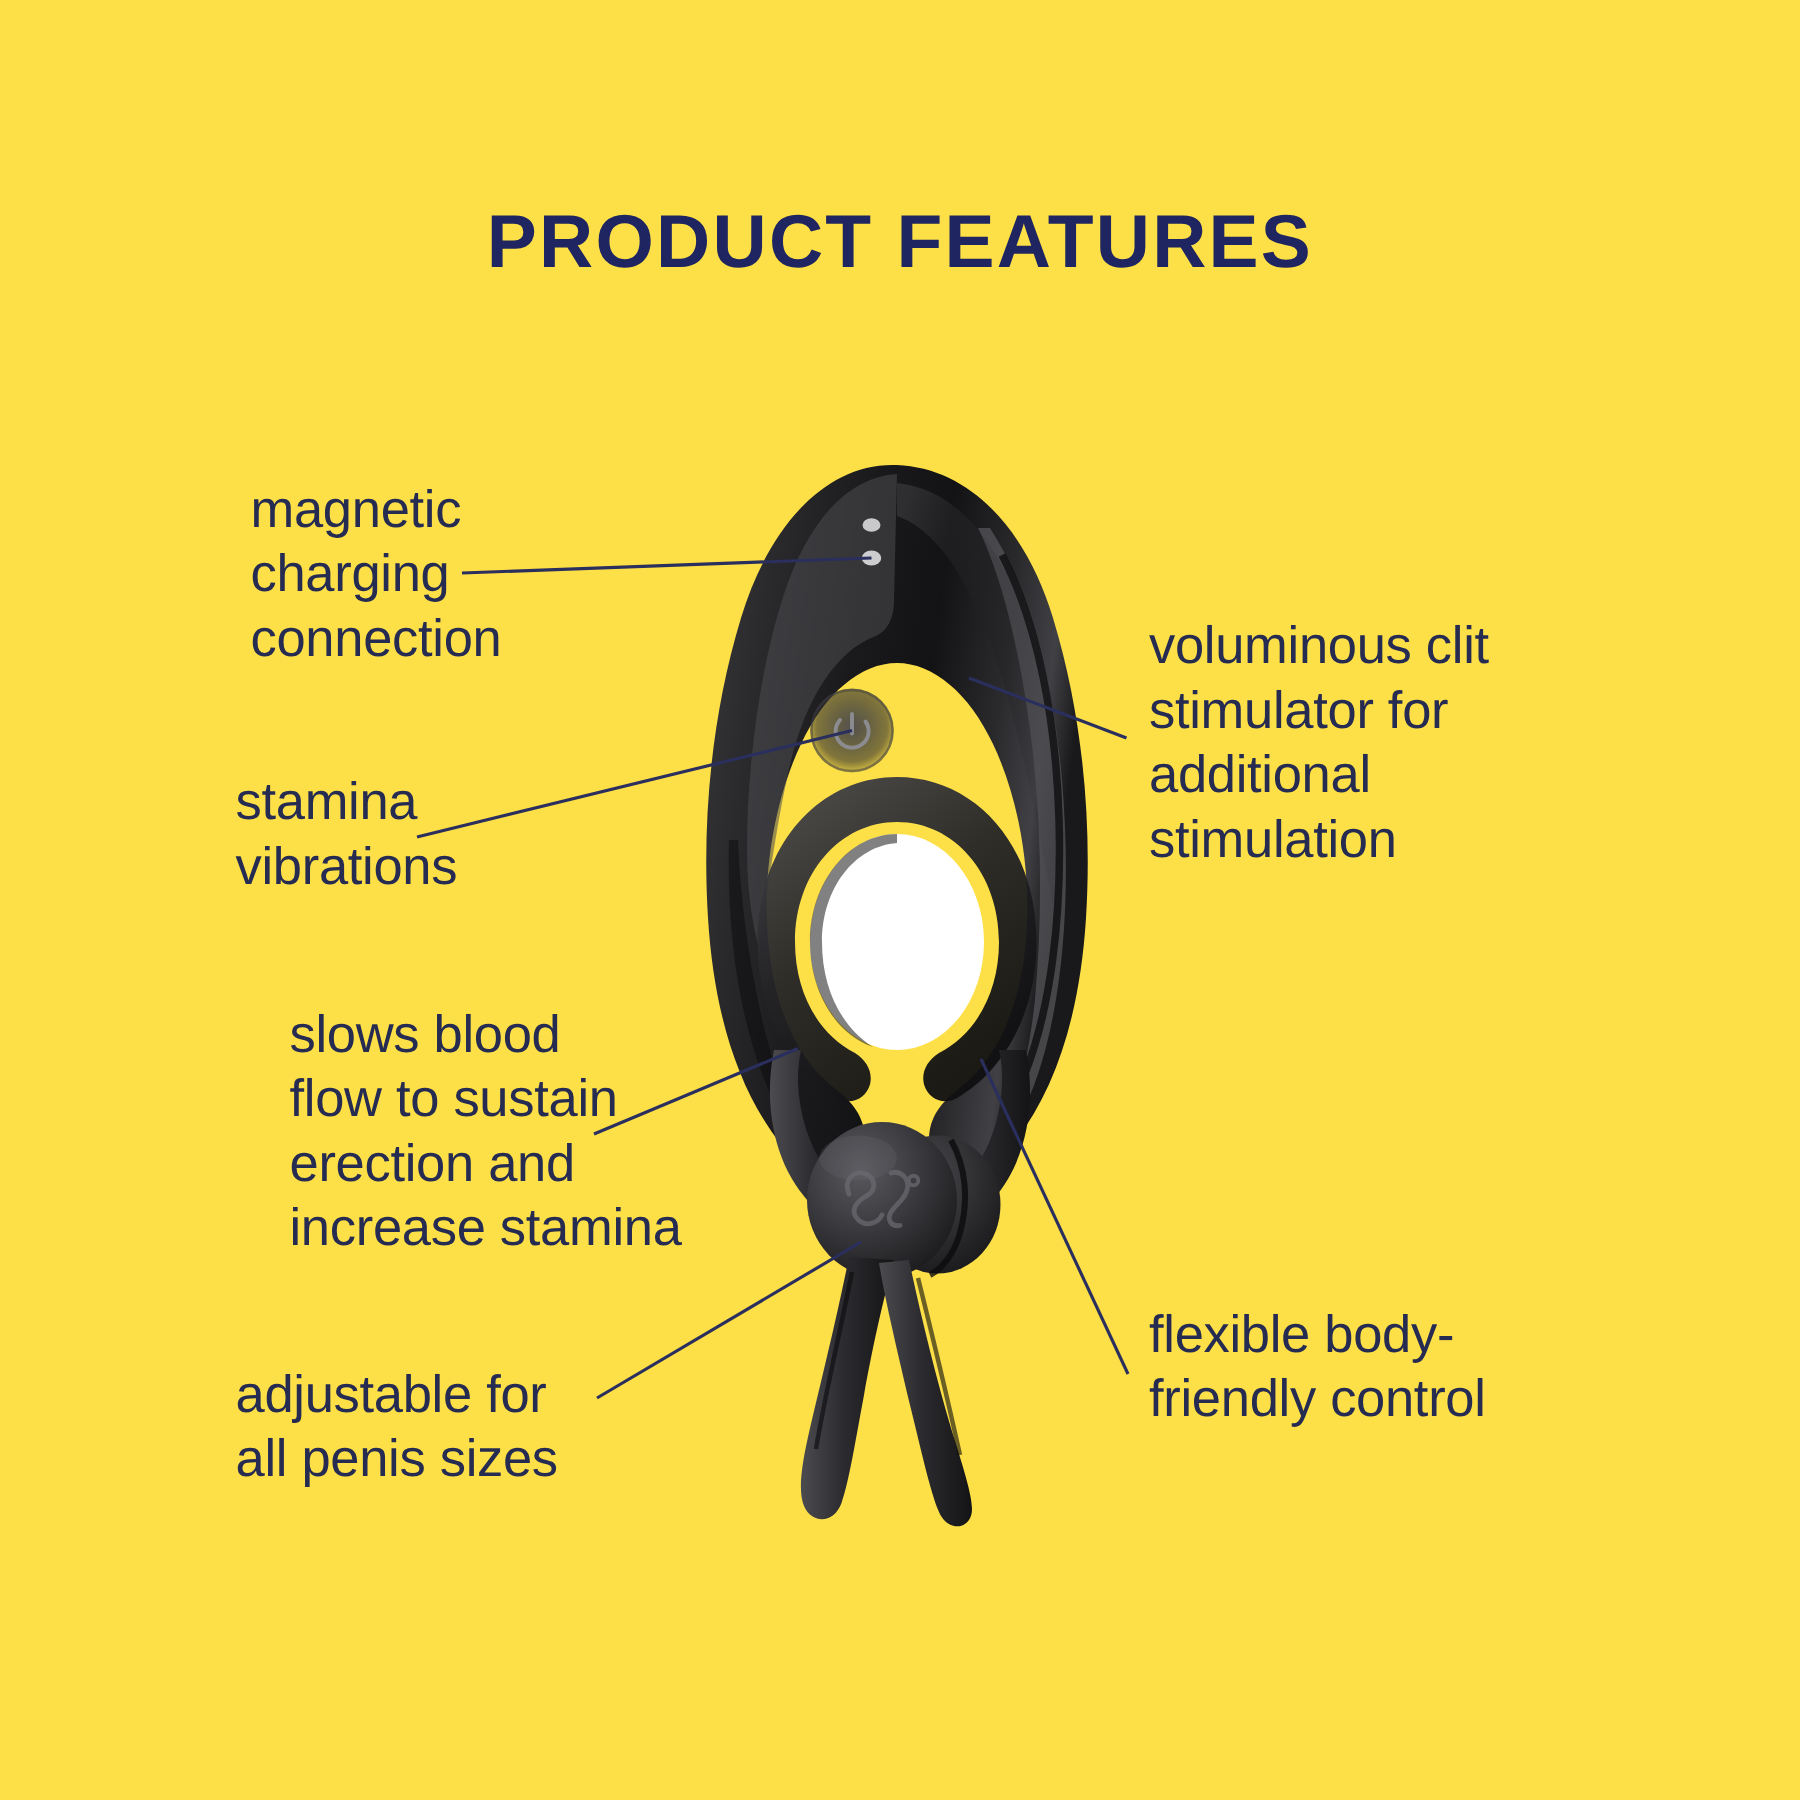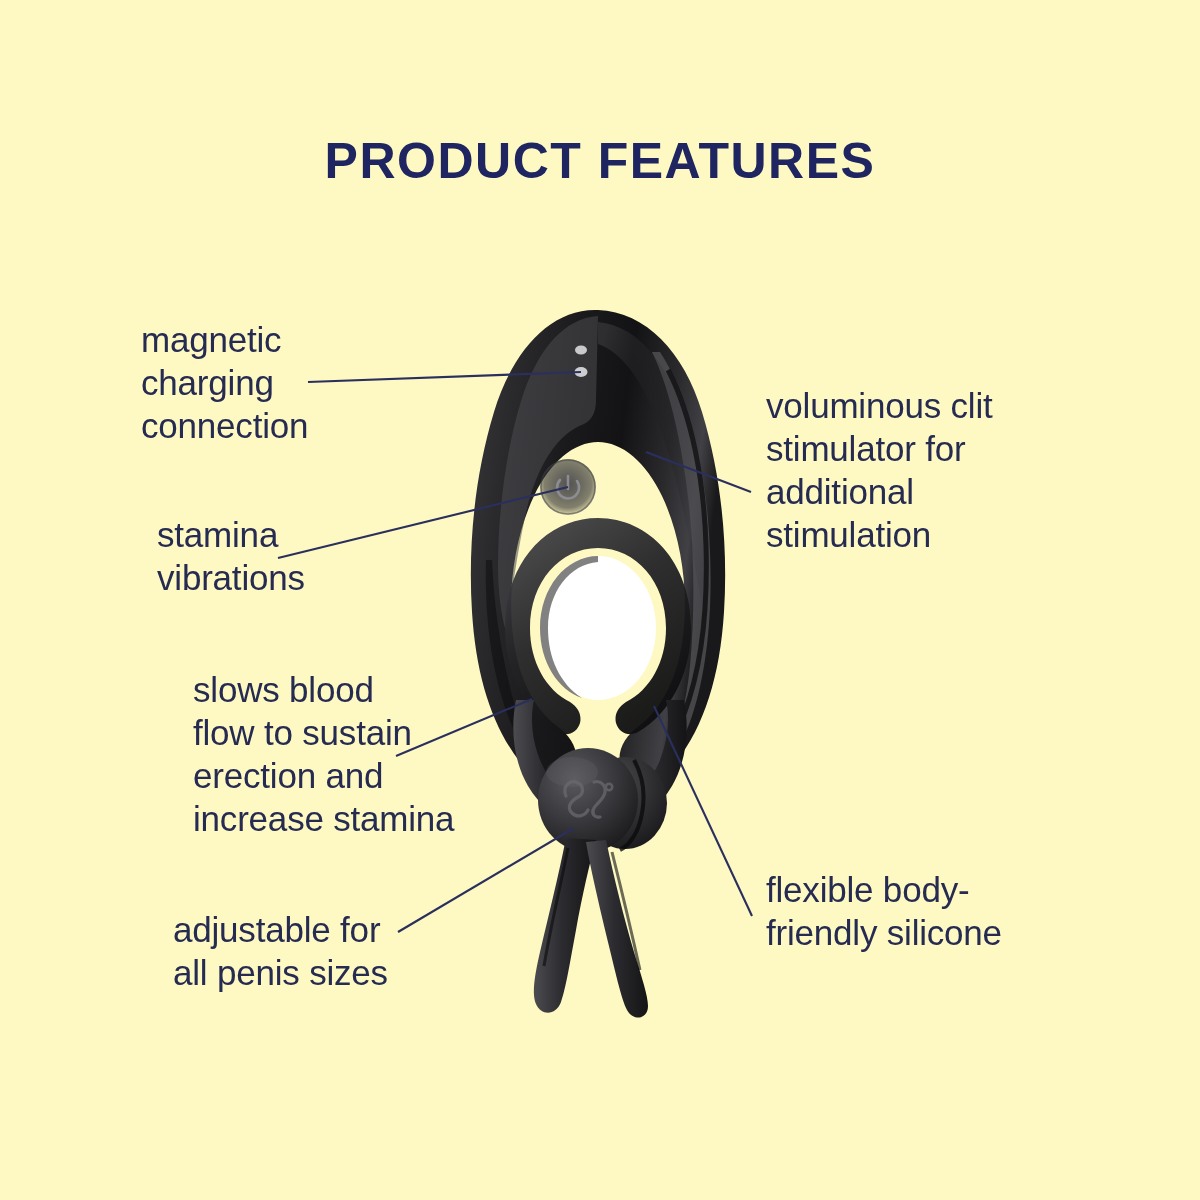--- a/index.html
+++ b/index.html
@@ -43,21 +43,21 @@
     font-weight: 400;
     letter-spacing: -0.2px;
     white-space: pre-line;
   }
   .label.left  { text-align: left; }
   .label.right { text-align: left; }
 
   #label-magnetic   { left: 157px; top: 318px; width: 300px; }
   #label-control    { left: 157px; top: 513px; width: 290px; }
   #label-slows      { left: 157px; top: 668px; width: 310px; }
-  #label-adjustable { left: 157px; top: 908px; width: 300px; margin-left: 16px; }
+  #label-adjustable { left: 157px; top: 908px; width: 300px; }
   #label-voluminous { left: 766px; top: 406px; width: 300px; }
   #label-flexible   { left: 766px; top: 868px; width: 300px; }
 
   
   #leaders {
     position: absolute;
     left: 0; top: 0;
     width: 1200px;
     height: 1200px;
     pointer-events: none;
@@ -68,21 +68,21 @@
   #product {
     position: absolute;
     left: 0; top: 0;
     width: 1200px;
     height: 1200px;
   }
 </style>
 </head>
 <body style="background: rgb(255, 255, 255);">
 
-<div id="page" style="background: #fef9c3;">
+<div id="page" style="background: #fde047;">
 
   <div id="title" style="color: rgb(31, 37, 96);">PRODUCT FEATURES</div>
 
   <svg id="product" viewBox="0 0 1200 1200">
     <defs>
 
       <linearGradient id="bodyGrad" x1="0" y1="0" x2="1" y2="0.25">
         <stop offset="0%" stop-color="#3a3a3d"></stop>
         <stop offset="18%" stop-color="#2b2b2e"></stop>
         <stop offset="42%" stop-color="#1a1a1c"></stop>
@@ -290,36 +290,36 @@
 
   <svg id="leaders">
     <line x1="308" y1="382" x2="581" y2="372" stroke="#2a2f5e"></line>
     <line x1="278" y1="558" x2="568" y2="487" stroke="#2a2f5e"></line>
     <line x1="396" y1="756" x2="532" y2="699" stroke="#2a2f5e"></line>
     <line x1="398" y1="932" x2="574" y2="828" stroke="#2a2f5e"></line>
     <line x1="751" y1="492" x2="646" y2="452" stroke="#2a2f5e"></line>
     <line x1="752" y1="916" x2="654" y2="706" stroke="#2a2f5e"></line>
   </svg>
 
-  <div class="label left" id="label-magnetic" style="color: rgb(38, 43, 82); left: 141px; top: 318px;">magnetic
+  <div class="label left" id="label-magnetic" style="color: rgb(38, 43, 82); left: 167px; top: 318px;">magnetic
 charging
 connection</div>
 
   <div class="label left" id="label-control" style="color: rgb(38, 43, 82); left: 157px; top: 513px;">stamina
 vibrations</div>
 
   <div class="label left" id="label-slows" style="color: rgb(38, 43, 82); left: 157px; top: 668px; margin-left: 36px;">slows blood
 flow to sustain
 erection and
 increase stamina</div>
 
   <div class="label left" id="label-adjustable" style="color: rgb(38, 43, 82); left: 157px; top: 908px;">adjustable for
 all penis sizes</div>
 
-  <div class="label right" id="label-voluminous" style="color: rgb(38, 43, 82); left: 766px; top: 384px;">voluminous clit
+  <div class="label right" id="label-voluminous" style="color: rgb(38, 43, 82); left: 766px; top: 409px;">voluminous clit
 stimulator for
 additional
 stimulation</div>
 
   <div class="label right" id="label-flexible" style="color: rgb(38, 43, 82); left: 766px; top: 868px;">flexible body-
-friendly silicone</div>
+friendly control</div>
 
 </div>
 
 </body></html>

